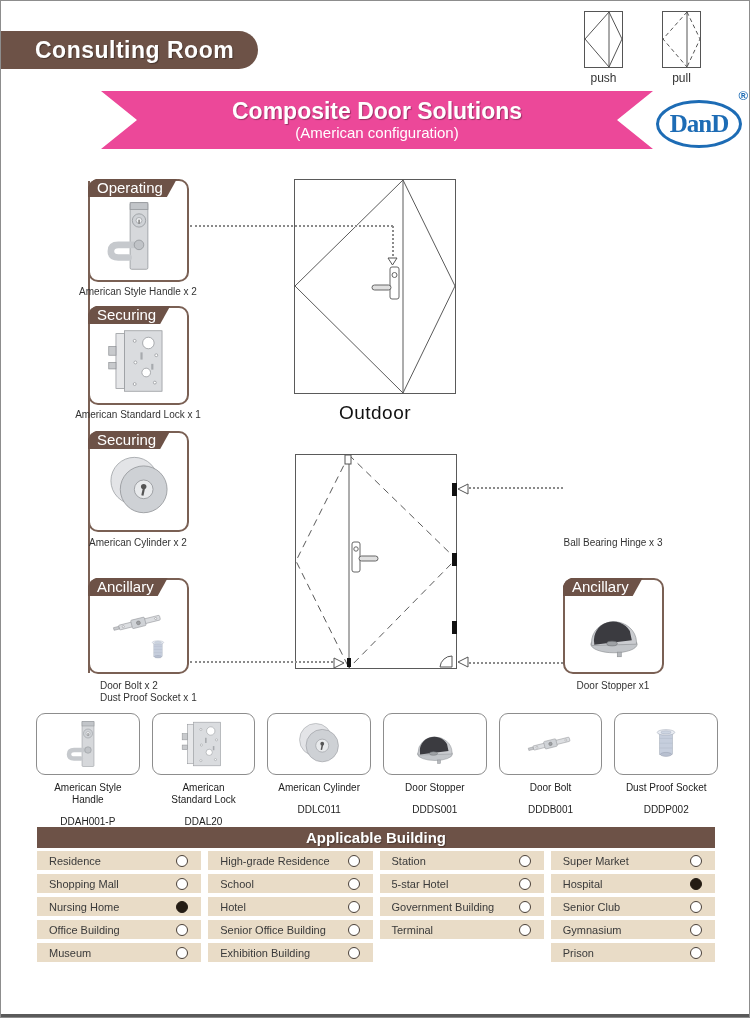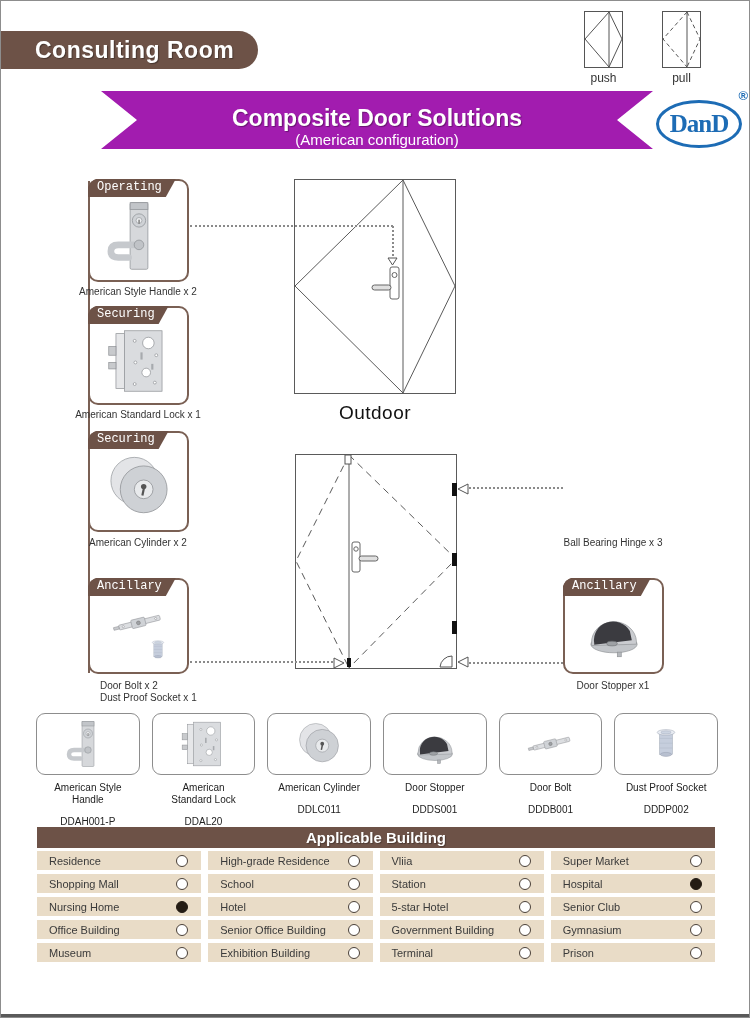--- a/index.html
+++ b/index.html
@@ -17,44 +17,43 @@
     display:flex; align-items:center; padding-left:34px; box-sizing:border-box;
   }
   .room-pill span { color:#fff; font-size:23px; font-weight:bold; text-shadow:1px 1px 1px rgba(0,0,0,.35); letter-spacing:.5px; }
 
   .swing { position:absolute; top:10px; display:flex; flex-direction:column; align-items:center; }
   .swing-push { left:583px; } .swing-pull { left:645px;margin-left:16px; }
   .swing-label { font-size:12px; color:#333; margin-top:3px; }
 
   
   .ribbon {
-    position:absolute; left:100px; top:90px; width:552px; height:58px; background:#a21caf;
+    position:absolute; left:100px; top:90px; width:552px; height:58px; background:#ec4899;
     clip-path: polygon(0 0, 552px 0, 516px 29px, 552px 58px, 0 58px, 36px 29px);
-    display:flex; flex-direction:column; align-items:center; justify-content:flex-end; color:#fff;
+    display:flex; flex-direction:column; align-items:center; justify-content:center; color:#fff;
   }
   .ribbon-title { font-size:23px; font-weight:bold; line-height:26px; text-shadow:1px 1px 1px rgba(0,0,0,.35); }
   .ribbon-sub { font-size:15px; line-height:18px; }
 
   .logo { position:absolute; left:655px; top:99px; width:86px; height:46px; }
   .logo-oval {
     width:80px; height:42px; border:3px solid #1d6cb5; border-radius:50%;
     display:flex; align-items:center; justify-content:center;
   }
   .logo-text { font-family:"Liberation Serif", serif; font-weight:bold; font-size:25px; color:#1d6cb5; letter-spacing:-1px; }
   .logo-reg { position:absolute; right:-6px; top:-12px; color:#1d6cb5; font-size:13px; font-weight:bold; }
 
   
   .spine { position:absolute; left:87px; top:180px; width:2px; height:492px; background:#7a6054; }
   .callout { position:absolute; width:101px; border:2px solid #7a6054; border-radius:10px; background:#fff; box-sizing:border-box; }
   .tab {
-    position:absolute; top:-2px; left:-2px; background:#6d5247; color:#fff; font-size:12px; line-height:11px;
+    position:absolute; top:-2px; left:-2px; background:#6d5247; color:#fff; font-size:15px; line-height:11px;
     padding:3px 14px 4px 9px;
     clip-path: polygon(0 100%, 0 8px, 3px 3px, 8px 0, 100% 0, calc(100% - 10px) 100%);
     border-top-left-radius:8px;
-    font-family:Liberation Mono, monospace;
   }
   .callout-art { position:absolute; inset:0; display:flex; align-items:center; justify-content:center; padding-top:10px; }
   .callout-cap { position:absolute; font-size:10px; color:#333; line-height:12px; }
   .cap-center { width:150px; text-align:center; }
 
   
   .door-svg { position:absolute; overflow:visible; }
   .door-label { position:absolute; font-size:19px; color:#111; text-align:center; letter-spacing:.5px; }
 
   
@@ -407,24 +406,20 @@
           <span>Senior Office Building</span>
           <span class="dot" data-filled="false"></span>
         </div>
       <div class="ab-cell">
           <span>Exhibition Building</span>
           <span class="dot" data-filled="false"></span>
         </div>
     </div>
     <div class="ab-col">
       <div class="ab-cell">
-          <span>Vliia</span>
-          <span class="dot" data-filled="false"></span>
-        </div>
-      <div class="ab-cell">
           <span>Station</span>
           <span class="dot" data-filled="false"></span>
         </div>
       <div class="ab-cell">
           <span>5-star Hotel</span>
           <span class="dot" data-filled="false"></span>
         </div>
       <div class="ab-cell">
           <span>Government Building</span>
           <span class="dot" data-filled="false"></span>

